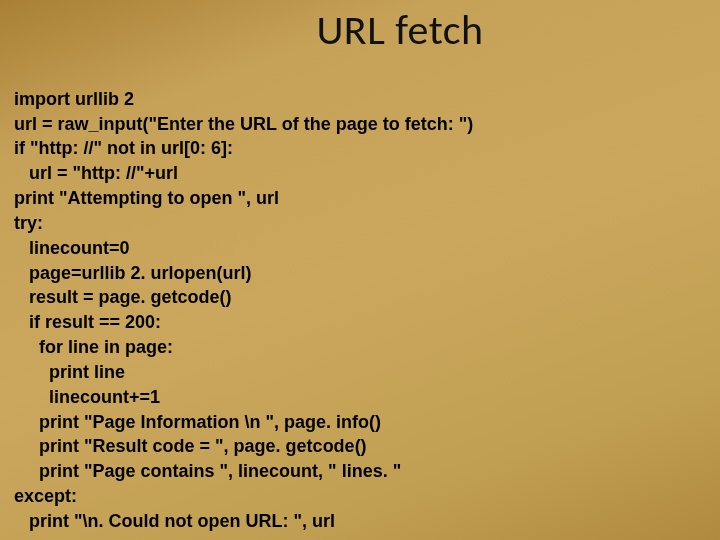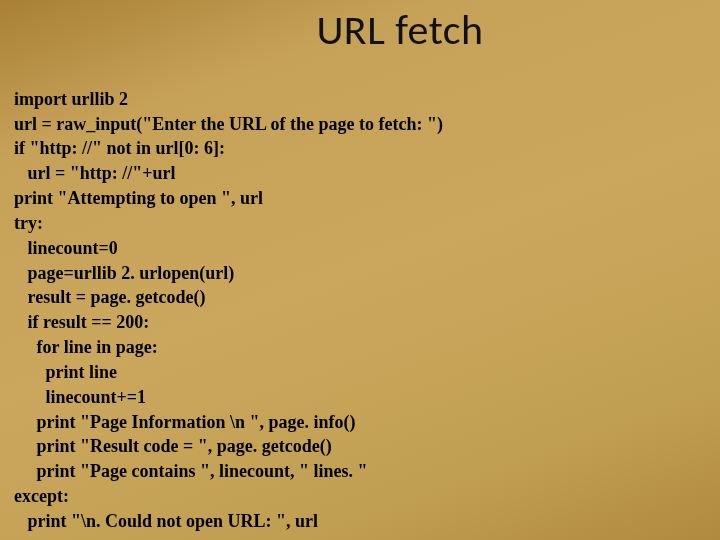--- a/index.html
+++ b/index.html
@@ -25,21 +25,21 @@
     position: absolute;
     top: 4px;
     left: 40px;
     letter-spacing: 0.5px;
   }
   .code {
     position: absolute;
     top: 62px;
     left: 14px;
     right: 14px;
-    font-family: Liberation Serif, serif;
+    font-family: Liberation Sans, sans-serif;
     font-size: 18px;
     font-weight: bold;
     color: #000;
     line-height: 1.38;
     white-space: pre;
   }
 </style>
 </head>
 <body>
 

